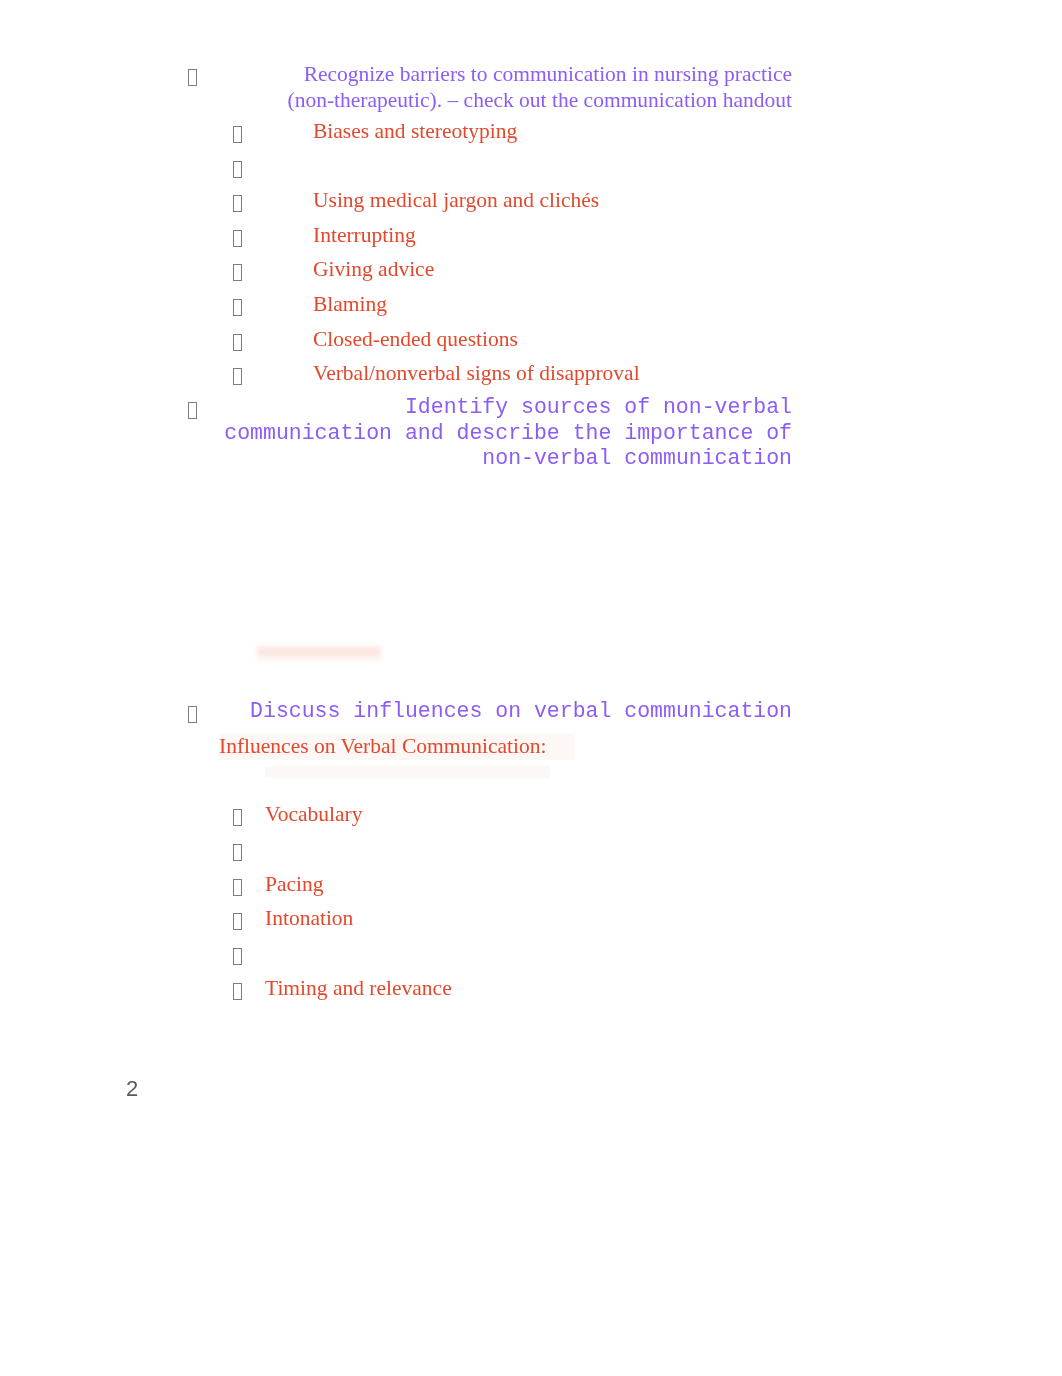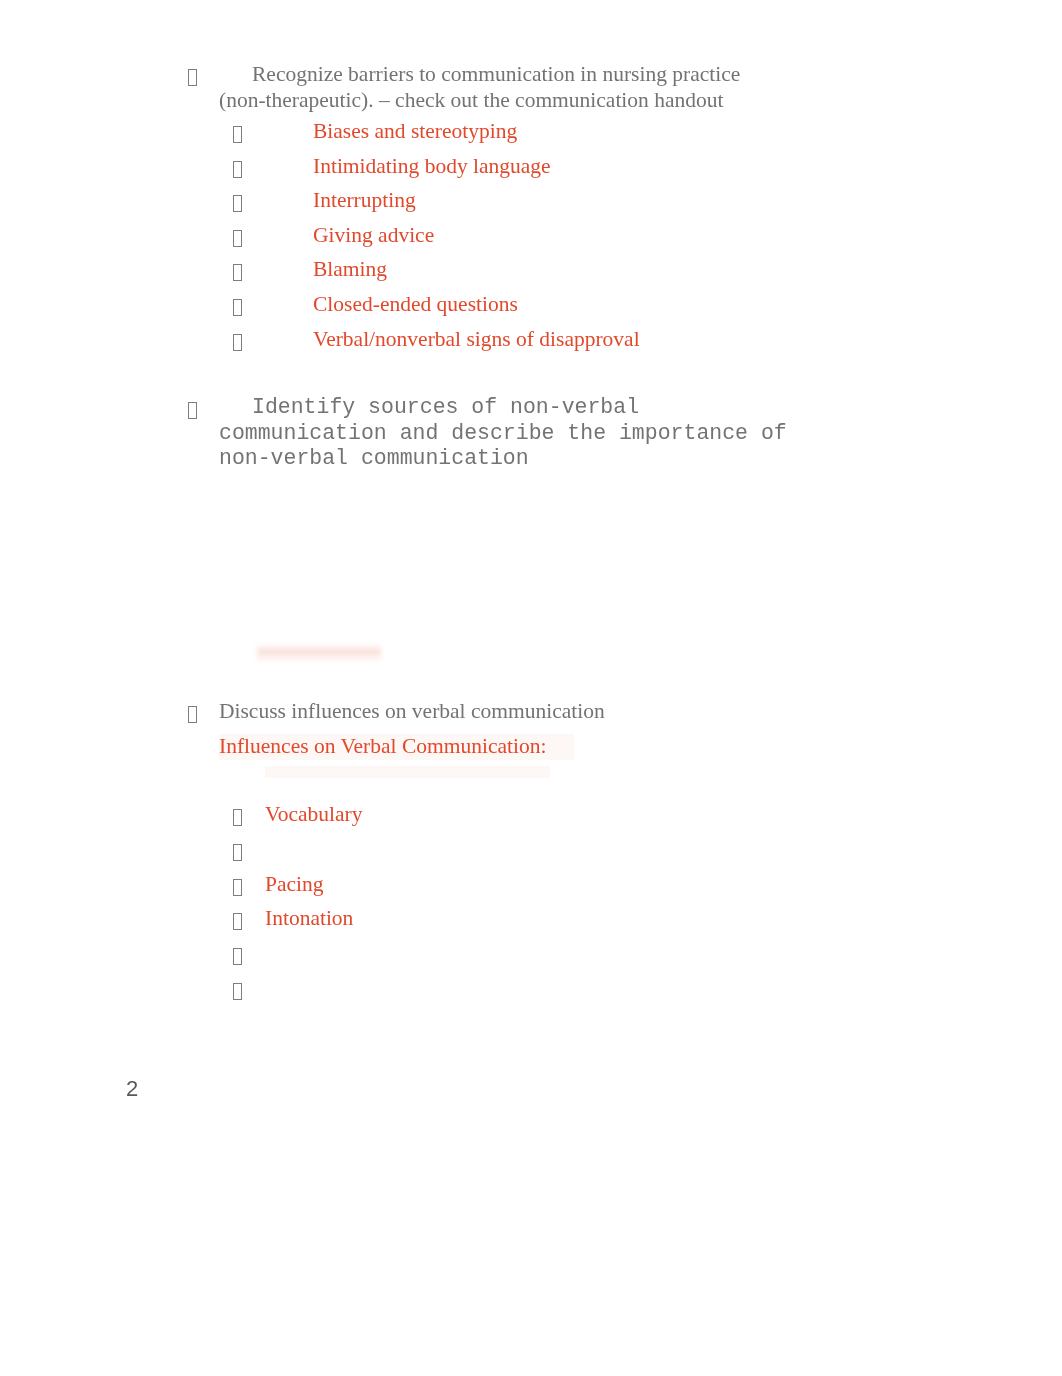--- a/index.html
+++ b/index.html
@@ -51,26 +51,27 @@
     left: 188px;
     top: 7px;
   }
   .lvl1 .lvl1-text {
     display: block;
     margin: 0;
     padding: 0 0 0 219px;
     padding-right: 270px;
     font-size: 21.5px;
     line-height: 25.6px;
-    color: #737373;
+    color: #8b5cf6;
     text-indent: 33px;
-    text-align: left;
+    text-align: right;
   }
   .lvl1 .lvl1-text.no-indent {
     text-indent: 0;
+    font-family: Liberation Mono, monospace;
   }
 
   
   .lvl2 {
     height: 34.6px;
   }
   .lvl2 .bullet-glyph {
     left: 233px;
     top: 8px;
   }
@@ -147,23 +148,26 @@
 
     <div style="position:absolute; left:0; top:118px; width:869px;">
 
       <div class="bullet-row lvl2">
         <span class="bullet-glyph"></span>
         <span class="lvl2-text">Biases and stereotyping</span>
       </div>
 
       <div class="bullet-row lvl2">
         <span class="bullet-glyph"></span>
-        <span class="lvl2-text">Intimidating body language</span>
-      </div>
-
+      </div>
+
+      <div class="bullet-row lvl2">
+        <span class="bullet-glyph"></span>
+        <span class="lvl2-text">Using medical jargon and clichés</span>
+      </div>
 
       <div class="bullet-row lvl2">
         <span class="bullet-glyph"></span>
         <span class="lvl2-text">Interrupting</span>
       </div>
 
       <div class="bullet-row lvl2">
         <span class="bullet-glyph"></span>
         <span class="lvl2-text">Giving advice</span>
       </div>
@@ -224,19 +228,20 @@
         <span class="bullet-glyph"></span>
         <span class="lvl2-text">Intonation</span>
       </div>
 
       <div class="bullet-row lvl2 tight">
         <span class="bullet-glyph"></span>
       </div>
 
       <div class="bullet-row lvl2 tight">
         <span class="bullet-glyph"></span>
+        <span class="lvl2-text">Timing and relevance</span>
       </div>
     </div>
 
     <div class="page-number">2</div>
 
   </div>
 </div>
 
 </body></html>

